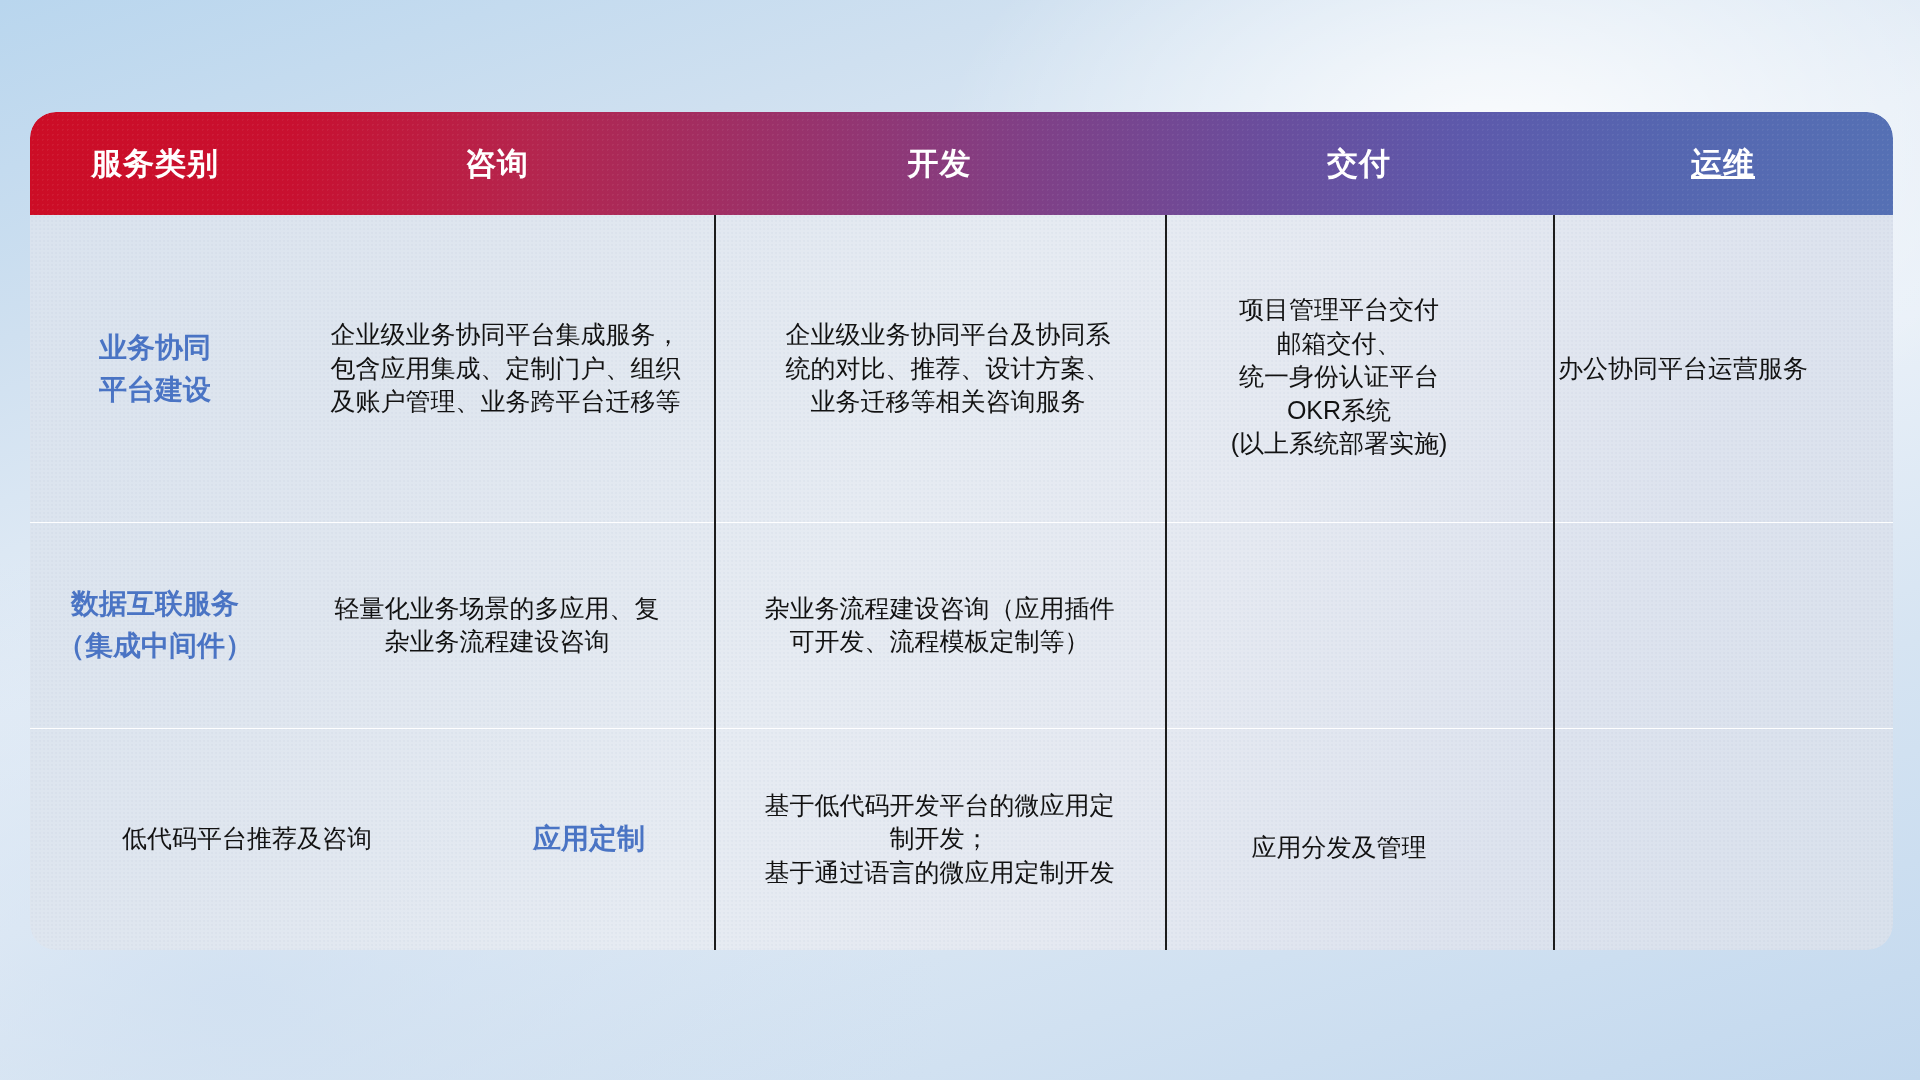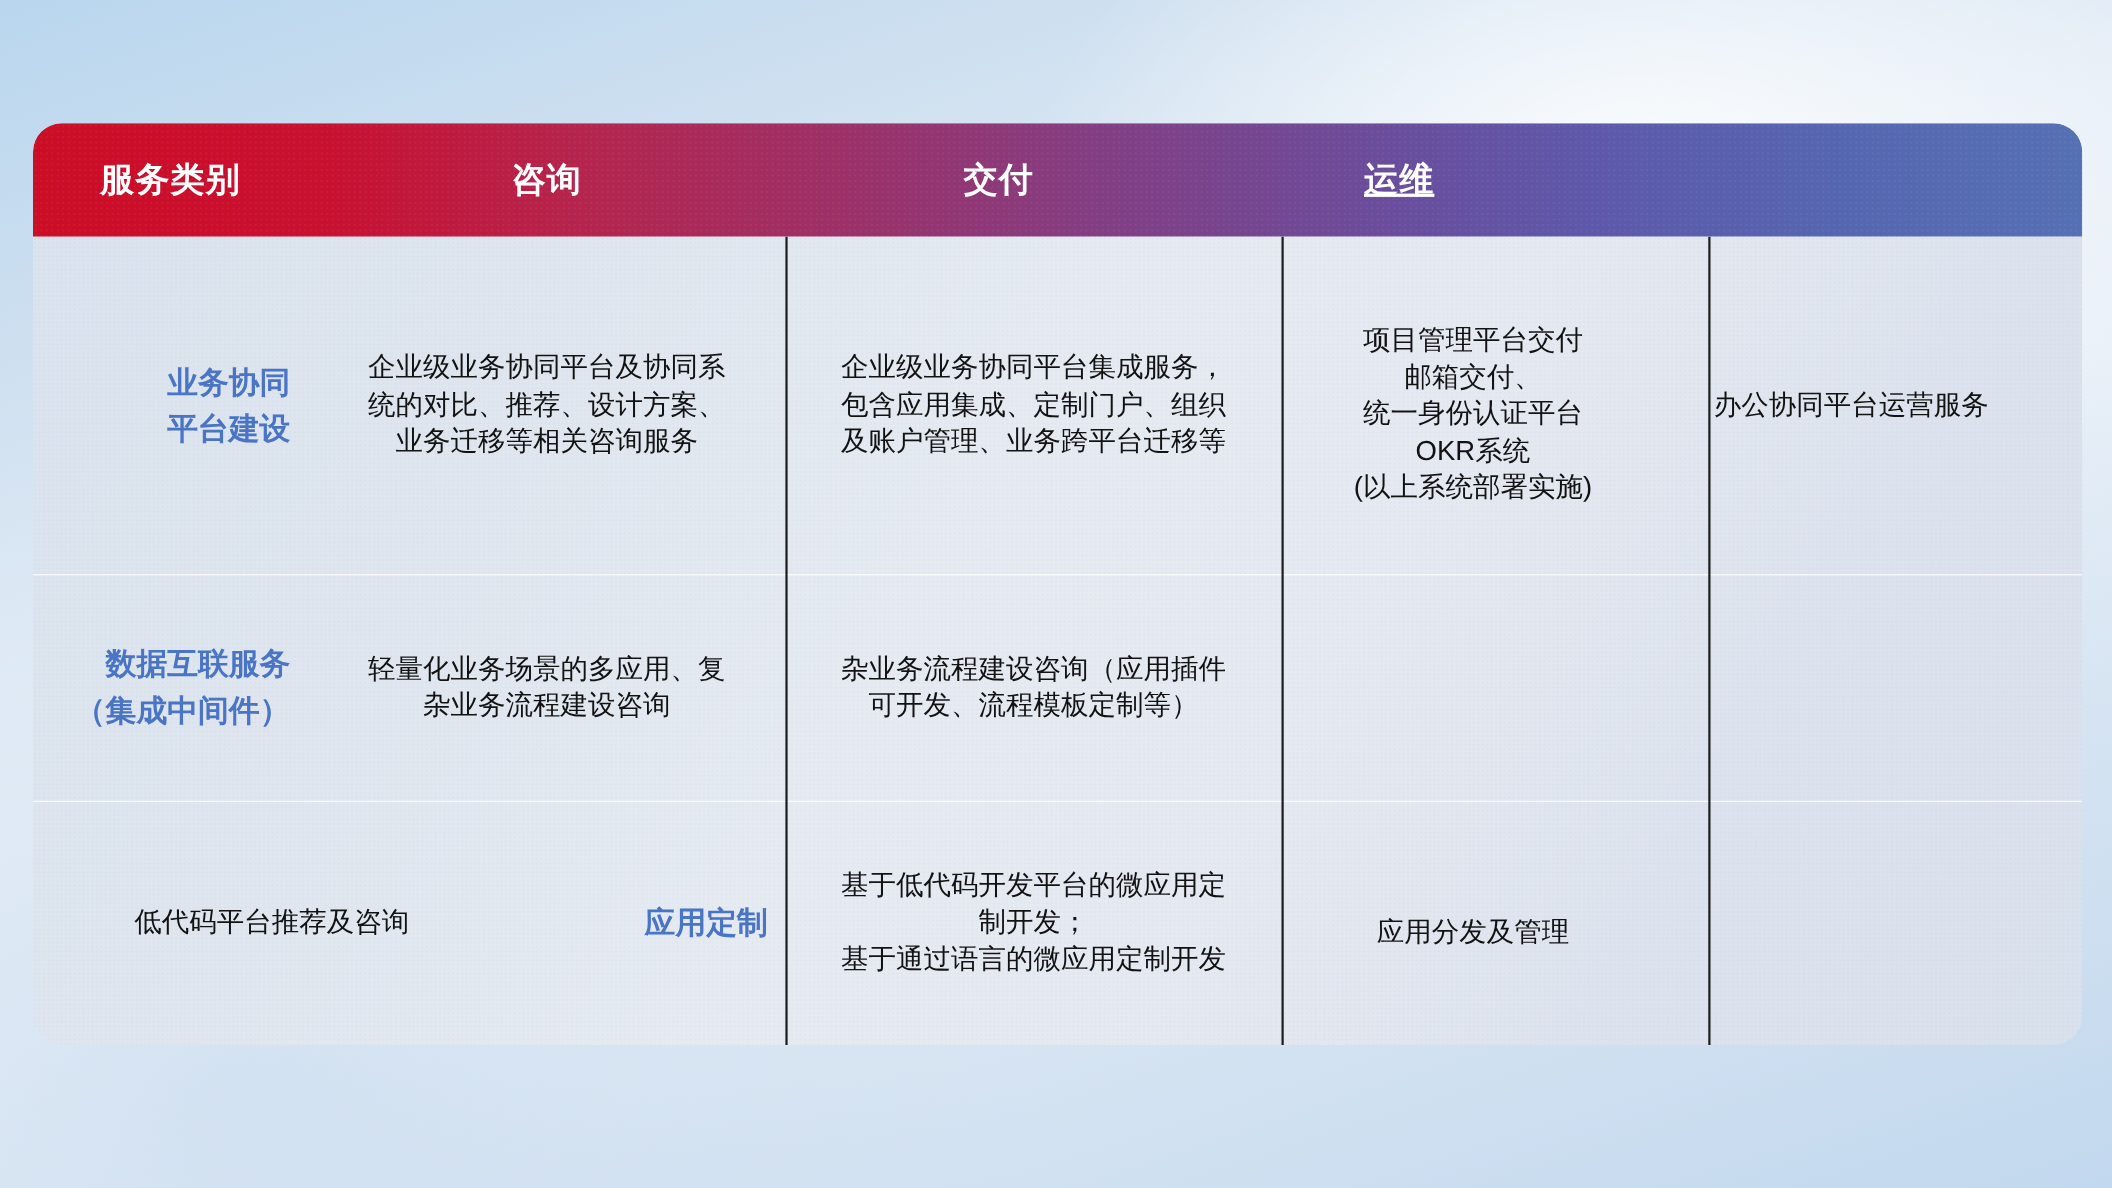--- a/index.html
+++ b/index.html
@@ -144,21 +144,20 @@
     font-size: 25px;
     line-height: 1.34;
     color: #121212;
     white-space: pre-line;
   }
   .cell.cat {
     color: #4a74c4;
     font-weight: bold;
     font-size: 28px;
     line-height: 1.5;
-    text-align: right;
   }
 
   
   .c0 { width: 250px; }
   .c1 { width: 434px; }
   .c2 { width: 451px; }
   .c3 { width: 348px; margin-top: 17px; }
   .c4 { width: 340px; }
 
   
@@ -171,38 +170,39 @@
 </head>
 <body>
 
 <div id="canvas">
 
   <div id="table-card">
 
     <div id="header-row">
       <div class="hcell h0">服务类别</div>
       <div class="hcell h1">咨询</div>
+      <div class="hcell h2">开发</div>
       <div class="hcell h3">交付</div>
       <div class="hcell h4">运维</div>
     </div>
 
     <div id="body-area">
 
       <div class="row-sep" id="sep-0"></div>
       <div class="row-sep" id="sep-1"></div>
 
       <div class="brow" id="brow-0">
         <div class="cell cat c0">业务协同
 平台建设</div>
+        <div class="cell c2">企业级业务协同平台集成服务，
+包含应用集成、定制门户、组织
+及账户管理、业务跨平台迁移等</div>
         <div class="cell c1">企业级业务协同平台及协同系
 统的对比、推荐、设计方案、
 业务迁移等相关咨询服务</div>
-        <div class="cell c2">企业级业务协同平台集成服务，
-包含应用集成、定制门户、组织
-及账户管理、业务跨平台迁移等</div>
         <div class="cell c3">项目管理平台交付
 邮箱交付、
 统一身份认证平台
 OKR系统
 (以上系统部署实施)</div>
         <div class="cell c4">办公协同平台运营服务</div>
       </div>
 
       <div class="brow" id="brow-1">
         <div class="cell cat c0">数据互联服务

